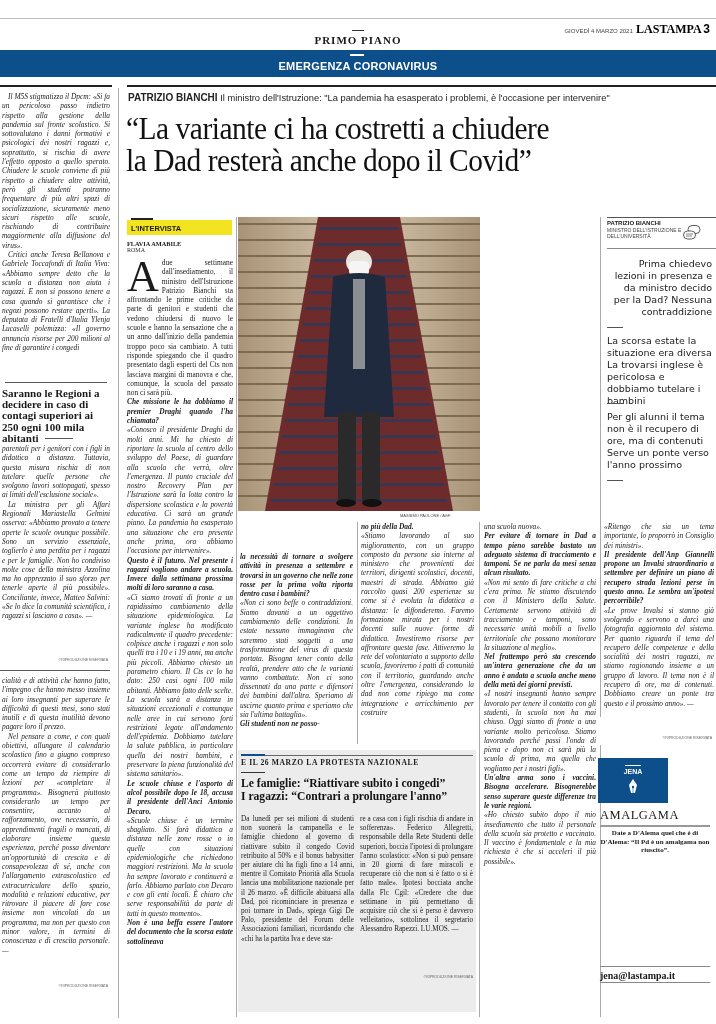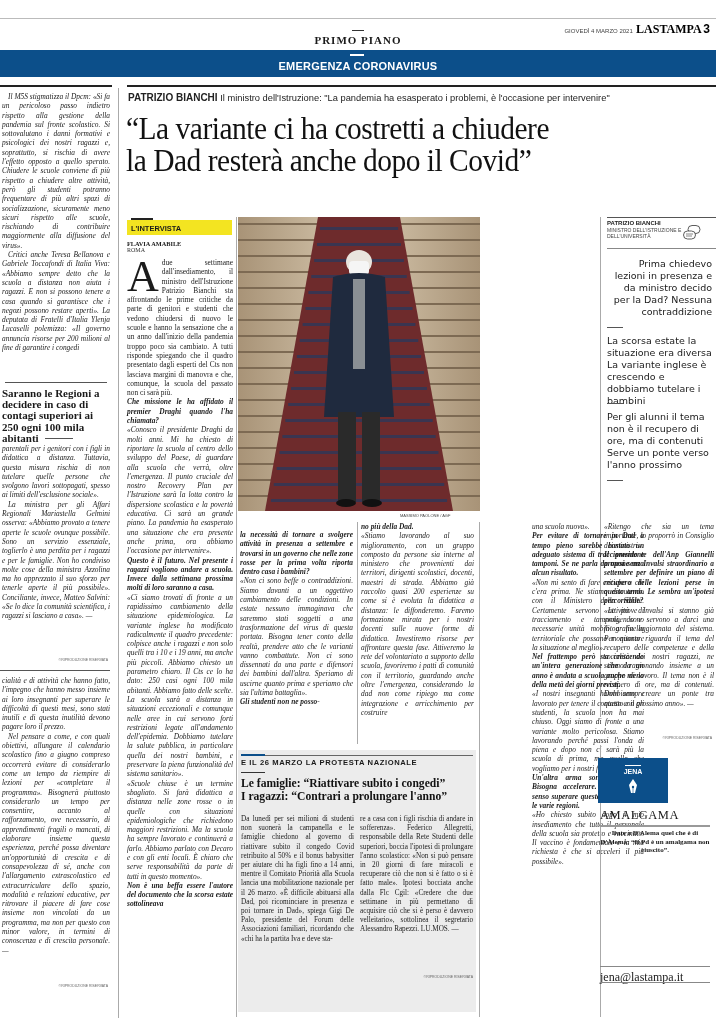--- a/index.html
+++ b/index.html
@@ -27,26 +27,26 @@
   .byline-city { left: 127px; top: 247px; font-size: 6px; color: #333; }
   .dropcap { float: left; font-size: 44px; line-height: 36px; padding-right: 3px; margin-top: 1px; font-family: "Liberation Serif", serif; }
   .photo { left: 238px; top: 217px; width: 242px; height: 294px; overflow: hidden; background: #c9b79d; }
   .photo-credit { left: 400px; top: 513px; font-size: 4px; color: #444; font-family: "Liberation Sans", sans-serif; }
   .side-head { left: 607px; top: 220px; width: 105px; font-family: "Liberation Sans", sans-serif; }
   .side-name { font-size: 6px; font-weight: bold; }
   .side-role { font-size: 5px; color: #444; line-height: 6px; margin-top: 1px; }
   .side-quote { left: 607px; width: 105px; font-family: "DejaVu Sans", sans-serif; font-size: 9.5px; line-height: 12px; color: #1a1a1a; }
   .side-sep { left: 607px; width: 16px; height: 1px; background: #555; }
   .boxed { left: 238px; top: 750px; width: 238px; height: 262px; background: #ececec; }
-  .box-kicker { left: 241px; top: 758px; font-family: Liberation Sans, sans-serif; font-weight: bold; font-size: 7.6px; letter-spacing: 0.6px; }
+  .box-kicker { left: 241px; top: 758px; font-family: Liberation Serif, serif; font-weight: bold; font-size: 7.6px; letter-spacing: 0.6px; }
   .box-title { left: 241px; top: 777px; width: 235px; font-family: "Liberation Serif", serif; font-size: 11.6px; line-height: 13px; font-weight: bold; color: #111; }
   .jena-box { left: 598px; top: 758px; width: 70px; height: 45px; background: #0c4f8a; color: #fff; text-align: center; font-family: "Liberation Sans", sans-serif; font-weight: bold; font-size: 7px; padding-top: 7px; }
   .amalgama { left: 600px; top: 808px; font-family: "Liberation Serif", serif; font-size: 12.5px; letter-spacing: 0.5px; }
   .jena-text { left: 600px; top: 829px; width: 110px; font-size: 7px; line-height: 8.5px; font-weight: bold; text-align: center; }
-  .jena-email { left: 600px; top: 970px; width: 110px; font-size: 12px; }
+  .jena-email { left: 600px; top: 970px; width: 110px; font-size: 10px; font-weight: bold; }
   .hr { height: 1px; background: #888; }
   .vline { width: 1px; background: #aaa; }
   .copyright { font-size: 3.5px; color: #666; text-align: right; font-family: "Liberation Sans", sans-serif; }
   .chat-icon { left: 683px; top: 225px; width: 18px; height: 16px; }
 </style>
 </head>
 <body>
 
 <div class="abs topline"></div>
 <div class="abs section-label">PRIMO PIANO</div>
@@ -91,24 +91,25 @@
 </div>
 
 <div class="abs intervista-box">L'INTERVISTA</div>
 <div class="abs byline">FLAVIA AMABILE</div>
 <div class="abs byline-city">ROMA</div>
 <div class="abs col" style="left:127px;top:258px;width:106px;">
   <div>
     <span class="dropcap">A</span>
     <span>due settimane dall'insediamento, il ministro dell'Istruzione Patrizio Bianchi sta affrontando le prime critiche da parte di genitori e studenti che vedono chiudersi di nuovo le scuole e hanno la sensazione che a un anno dall'inizio della pandemia troppo poco sia cambiato. A tutti risponde spiegando che il quadro presentato dagli esperti del Cts non lasciava margini di manovra e che, comunque, la scuola del passato non ci sarà più.</span>
   </div>
-  <p class="q">Che missione le ha affidato il premier Draghi quando l'ha chiamata?</p>
+  <p class="q">Che missione le ha dobbiamo il premier Draghi quando l'ha chiamata?</p>
   <p style="text-indent:0">«Conosco il presidente Draghi da molti anni. Mi ha chiesto di riportare la scuola al centro dello sviluppo del Paese, di guardare alla scuola che verrà, oltre l'emergenza. Il punto cruciale del nostro Recovery Plan per l'Istruzione sarà la lotta contro la dispersione scolastica e la povertà educativa. Ci sarà un grande piano. La pandemia ha esasperato una situazione che era presente anche prima, ora abbiamo l'occasione per intervenire».</p>
   <p class="q">Questo è il futuro. Nel presente i ragazzi vogliono andare a scuola. Invece dalla settimana prossima molti di loro saranno a casa.</p>
   <p style="text-indent:0">«Ci siamo trovati di fronte a un rapidissimo cambiamento della situazione epidemiologica. La variante inglese ha modificato radicalmente il quadro precedente: colpisce anche i ragazzi e non solo quelli tra i 10 e i 19 anni, ma anche più piccoli. Abbiamo chiesto un parametro chiaro. Il Cts ce lo ha dato: 250 casi ogni 100 mila abitanti. Abbiamo fatto delle scelte. La scuola sarà a distanza in situazioni eccezionali e comunque nelle aree in cui servono forti restrizioni legate all'andamento dell'epidemia. Dobbiamo tutelare la salute pubblica, in particolare quella dei nostri bambini, e preservare la piena funzionalità del sistema sanitario».</p>
+  <p class="q">Le scuole chiuse e l'asporto di alcol possibile dopo le 18, accusa il presidente dell'Anci Antonio Decaro.</p>
   <p style="text-indent:0">«Scuole chiuse è un termine sbagliato. Si farà didattica a distanza nelle zone rosse o in quelle con situazioni epidemiologiche che richiedono maggiori restrizioni. Ma la scuola ha sempre lavorato e continuerà a farlo. Abbiamo parlato con Decaro e con gli enti locali. È chiaro che serve responsabilità da parte di tutti in questo momento».</p>
   <p class="q">Non è una beffa essere l'autore del documento che la scorsa estate sottolineava</p>
 </div>
 
 <div class="abs vline" style="left:236px;top:217px;height:800px;"></div>
 
 <div class="abs photo">
   <svg width="242" height="294" viewBox="0 0 242 294">
     <defs>
       <linearGradient id="stone" x1="0" y1="0" x2="1" y2="0">
@@ -182,50 +183,50 @@
 </div>
 <svg class="abs chat-icon" viewBox="0 0 18 16">
   <rect x="5" y="0.5" width="12" height="8" rx="4" fill="none" stroke="#333" stroke-width="0.8"></rect>
   <rect x="0.5" y="6" width="12" height="8" rx="4" fill="#fff" stroke="#333" stroke-width="0.8"></rect>
   <line x1="3" y1="9" x2="10" y2="9" stroke="#333" stroke-width="0.6"></line>
   <line x1="3" y1="11" x2="9" y2="11" stroke="#333" stroke-width="0.6"></line>
 </svg>
 <div class="abs hr" style="left:607px;top:248px;width:109px;background:#888;"></div>
 <div class="abs side-quote" style="top:258px;text-align:right;">Prima chiedevo lezioni in presenza e da ministro decido per la Dad? Nessuna contraddizione</div>
 <div class="abs side-sep" style="top:327px;"></div>
-<div class="abs side-quote" style="top:335px;">La scorsa estate la situazione era diversa La variante inglese è crescendo e dobbiamo tutelare i bambini</div>
+<div class="abs side-quote" style="top:335px;">La scorsa estate la situazione era diversa La trovarsi inglese è pericolosa e dobbiamo tutelare i bambini</div>
 <div class="abs side-sep" style="top:403px;"></div>
 <div class="abs side-quote" style="top:411px;">Per gli alunni il tema non è il recupero di ore, ma di contenuti Serve un ponte verso l'anno prossimo</div>
 <div class="abs side-sep" style="top:480px;"></div>
 
 <div class="abs vline" style="left:600px;top:217px;height:500px;"></div>
 
-<div class="abs col" style="left:240px;top:530px;width:113px;">
+<div class="abs col" style="left:240px;top:552px;width:113px;">
   <p class="q">la necessità di tornare a svolgere attività in presenza a settembre e trovarsi in un governo che nelle zone rosse per la prima volta riporta dentro casa i bambini?</p>
   <p style="text-indent:0">«Non ci sono beffe o contraddizioni. Siamo davanti a un oggettivo cambiamento delle condizioni. In estate nessuno immaginava che saremmo stati soggetti a una trasformazione del virus di questa portata. Bisogna tener conto della realtà, prendere atto che le varianti vanno combattute. Non ci sono dissennati da una parte e difensori dei bambini dall'altra. Speriamo di uscirne quanto prima e speriamo che sia l'ultima battaglia».</p>
   <p class="q">Gli studenti non ne posso-</p>
 </div>
 <div class="abs vline" style="left:357px;top:522px;height:222px;"></div>
 <div class="abs col" style="left:361px;top:522px;width:113px;">
   <p class="q">no più della Dad.</p>
   <p style="text-indent:0">«Stiamo lavorando al suo miglioramento, con un gruppo composto da persone sia interne al ministero che provenienti dai territori, dirigenti scolastici, docenti, maestri di strada. Abbiamo già raccolto quasi 200 esperienze su come si è evoluta la didattica a distanza: le diffonderemo. Faremo formazione mirata per i nostri docenti sulle nuove forme di didattica. Investiremo risorse per affrontare questa fase. Attiveremo la rete del volontariato a supporto della scuola, favoriremo i patti di comunità con il territorio, guardando anche oltre l'emergenza, considerando la dad non come ripiego ma come integrazione e arricchimento per costruire</p>
 </div>
 <div class="abs vline" style="left:479px;top:522px;height:495px;"></div>
-<div class="abs col" style="left:484px;top:522px;width:112px;margin-left:48px;">
+<div class="abs col" style="left:484px;top:522px;width:112px;">
   <p style="text-indent:0">una scuola nuova».</p>
   <p class="q">Per evitare di tornare in Dad a tempo pieno sarebbe bastato un adeguato sistema di tracciamento e tamponi. Se ne parla da mesi senza alcun risultato.</p>
   <p style="text-indent:0">«Non mi sento di fare critiche a chi c'era prima. Ne stiamo discutendo con il Ministero della Salute. Certamente servono attività di tracciamento e tamponi, sono necessarie unità mobili a livello territoriale che possano monitorare la situazione al meglio».</p>
   <p class="q">Nel frattempo però sta crescendo un'intera generazione che da un anno è andata a scuola anche meno della metà dei giorni previsti.</p>
   <p style="text-indent:0">«I nostri insegnanti hanno sempre lavorato per tenere il contatto con gli studenti, la scuola non ha mai chiuso. Oggi siamo di fronte a una variante molto pericolosa. Stiamo lavorando perché passi l'onda di piena e dopo non ci sarà più la scuola di prima, ma quella che vogliamo per i nostri figli».</p>
   <p class="q">Un'altra arma sono i vaccini. Bisogna accelerare. Bisognerebbe senso superare queste differenze tra le varie regioni.</p>
   <p style="text-indent:0">«Ho chiesto subito dopo il mio insediamento che tutto il personale della scuola sia protetto e vaccinato. Il vaccino è fondamentale e la mia richiesta è che si acceleri il più possibile».</p>
 </div>
 <div class="abs col" style="left:604px;top:522px;width:110px;">
   <p style="text-indent:0">«Ritengo che sia un tema importante, lo proporrò in Consiglio dei ministri».</p>
-  <p class="q">Il presidente dell'Anp Giannelli propone un Invalsi straordinario a settembre per definire un piano di recupero delle lezioni perse in questo anno. Le sembra un'ipotesi percorribile?</p>
+  <p class="q">Il presidente dell'Anp Giannelli propone un Invalsi straordinario a settembre per definire un piano di recupero strada lezioni perse in questo anno. Le sembra un'ipotesi percorribile?</p>
   <p style="text-indent:0">«Le prove Invalsi si stanno già svolgendo e servono a darci una fotografia aggiornata del sistema. Per quanto riguarda il tema del recupero delle competenze e della socialità dei nostri ragazzi, ne stiamo ragionando insieme a un gruppo di lavoro. Il tema non è il recupero di ore, ma di contenuti. Dobbiamo creare un ponte tra questo e il prossimo anno». —</p>
 </div>
 <div class="abs copyright" style="left:604px;top:736px;width:108px;">©RIPRODUZIONE RISERVATA</div>
 
 <div class="abs boxed"></div>
 <div class="abs hr" style="left:241px;top:755px;width:232px;background:#666;"></div>
 <div class="abs" style="left:241px;top:754px;width:24px;height:2px;background:#0c4f8a;"></div>
 <div class="abs box-kicker">E IL 26 MARZO LA PROTESTA NAZIONALE</div>
 <div class="abs hr" style="left:241px;top:772px;width:24px;background:#333;"></div>
 <div class="abs box-title">

